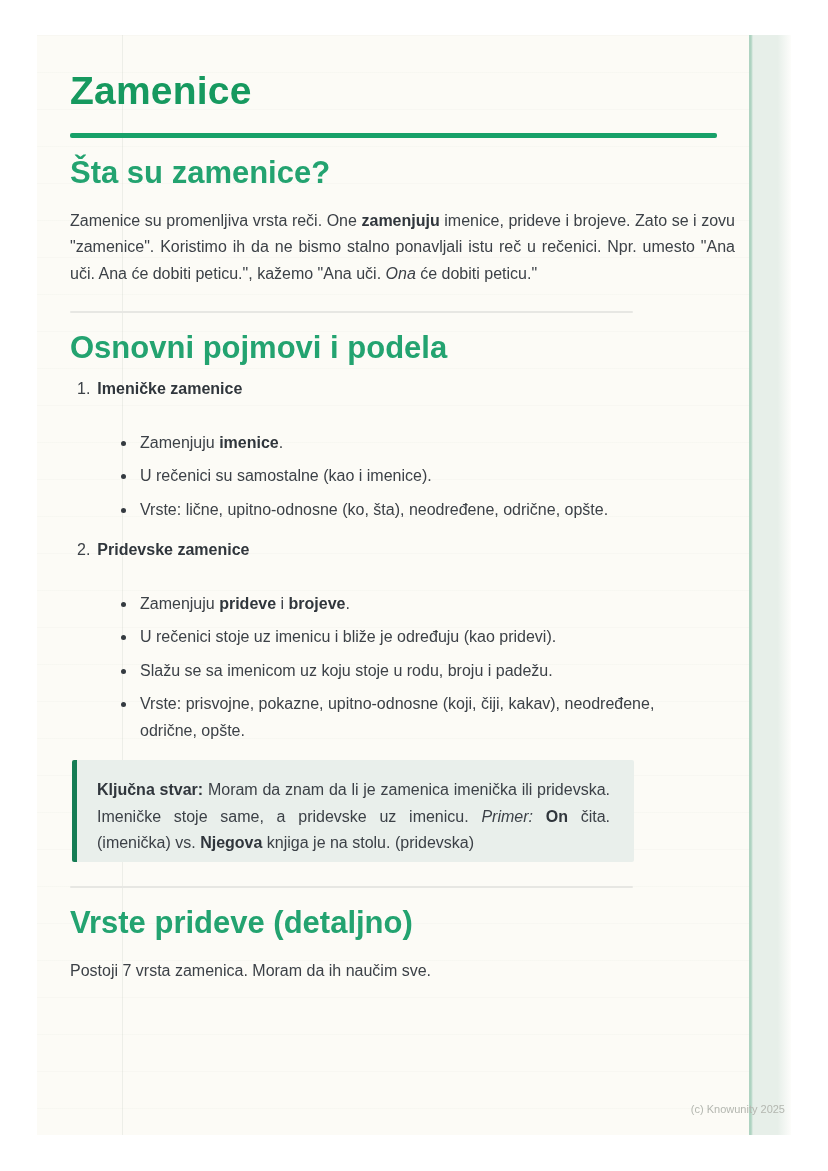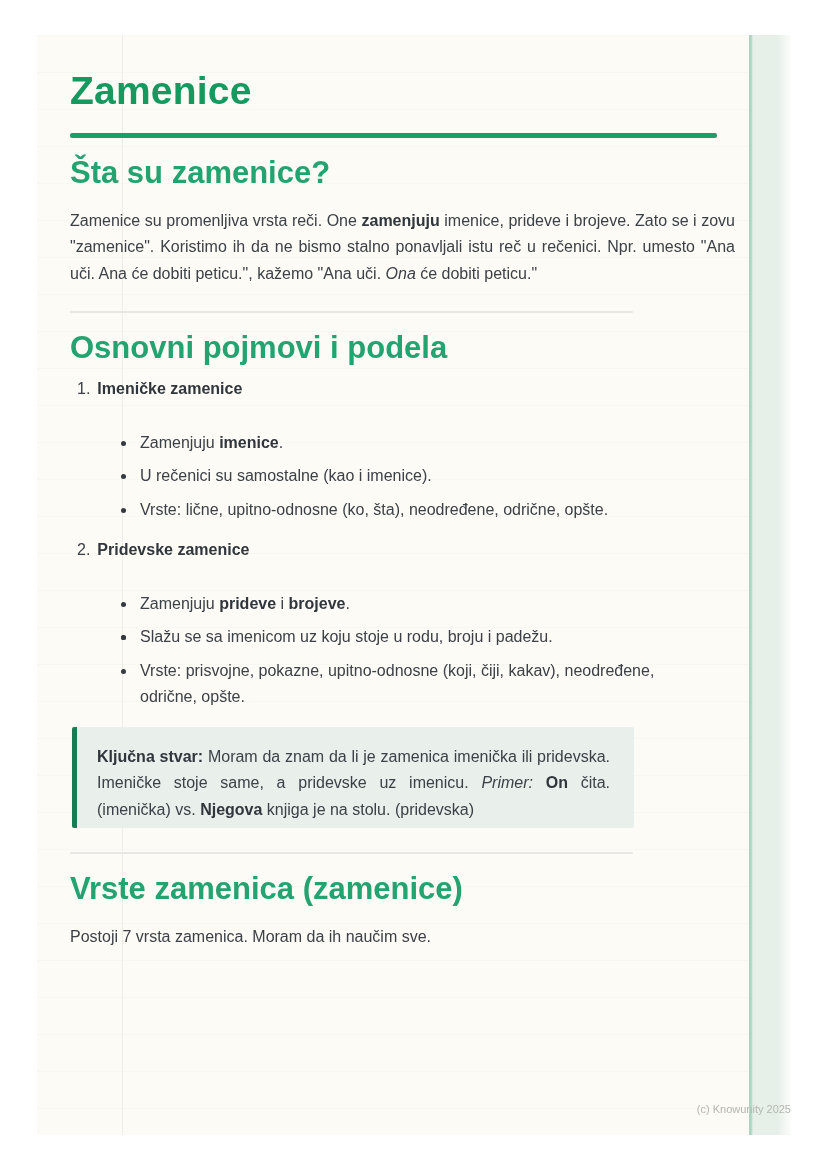--- a/index.html
+++ b/index.html
@@ -106,21 +106,21 @@
     width: 562px;
     box-sizing: border-box;
     background: var(--callout-bg, #e9efeb);
     border-left: 5px solid var(--callout-border, #157c54);
     border-radius: 2px;
     padding: 17px 24px 5px 20px;
   }
   .callout-p { margin: 0; text-align: justify; }
   .watermark {
     position: absolute;
-    right: 0;
+    right: 6px;
     top: 1068px;
     z-index: 4;
     font-size: 11px;
     color: var(--watermark-gray, #b4b7b0);
     margin-left: 26px;
   }
 </style>
 </head>
 <body>
 
@@ -140,29 +140,29 @@
           <h2>Osnovni pojmovi i podela</h2>
           <div class="num-item"><span class="num">1.</span><span class="num-label"><span class="b ">Imeničke zamenice</span></span></div>
           <div class="bullets">
             <div class="bullet"><span class="dot"></span><span class="bullet-text"><span>Zamenjuju </span><span class="b ">imenice</span><span>.</span></span></div>
             <div class="bullet"><span class="dot"></span><span class="bullet-text"><span>U rečenici su samostalne (kao i imenice).</span></span></div>
             <div class="bullet"><span class="dot"></span><span class="bullet-text"><span>Vrste: lične, upitno-odnosne (ko, šta), neodređene, odrične, opšte.</span></span></div>
           </div>
           <div class="num-item"><span class="num">2.</span><span class="num-label"><span class="b ">Pridevske zamenice</span></span></div>
           <div class="bullets">
             <div class="bullet"><span class="dot"></span><span class="bullet-text"><span>Zamenjuju </span><span class="b ">prideve</span><span> i </span><span class="b ">brojeve</span><span>.</span></span></div>
-            <div class="bullet"><span class="dot"></span></div>
+            <div class="bullet"><span class="dot"></span><span class="bullet-text"><span>U rečenici stoje uz imenicu i bliže je određuju (kao pridevi).</span></span></div>
             <div class="bullet"><span class="dot"></span><span class="bullet-text"><span>Slažu se sa imenicom uz koju stoje u rodu, broju i padežu.</span></span></div>
             <div class="bullet"><span class="dot"></span><span class="bullet-text"><span>Vrste: prisvojne, pokazne, upitno-odnosne (koji, čiji, kakav), neodređene, odrične, opšte.</span></span></div>
           </div>
           <div class="callout">
             <p class="callout-p"><span class="b ">Ključna stvar:</span><span> Moram da znam da li je zamenica imenička ili pridevska. Imeničke stoje same, a pridevske uz imenicu. </span><span class="i">Primer:</span><span> </span><span class="b ">On</span><span> čita. (imenička) vs. </span><span class="b ">Njegova</span><span> knjiga je na stolu. (pridevska)</span></p>
           </div>
         </section>
         <div class="divider"></div>
         <section>
-          <h2>Vrste zamenica (zamenice)</h2>
+          <h2>Vrste prideve (detaljno)</h2>
           <p><span>Postoji 7 vrsta zamenica. Moram da ih naučim sve.</span></p>
         </section>
       </div>
   </div>
   <div class="watermark">(c) Knowunity 2025</div>
 </div>
 
 </body></html>

